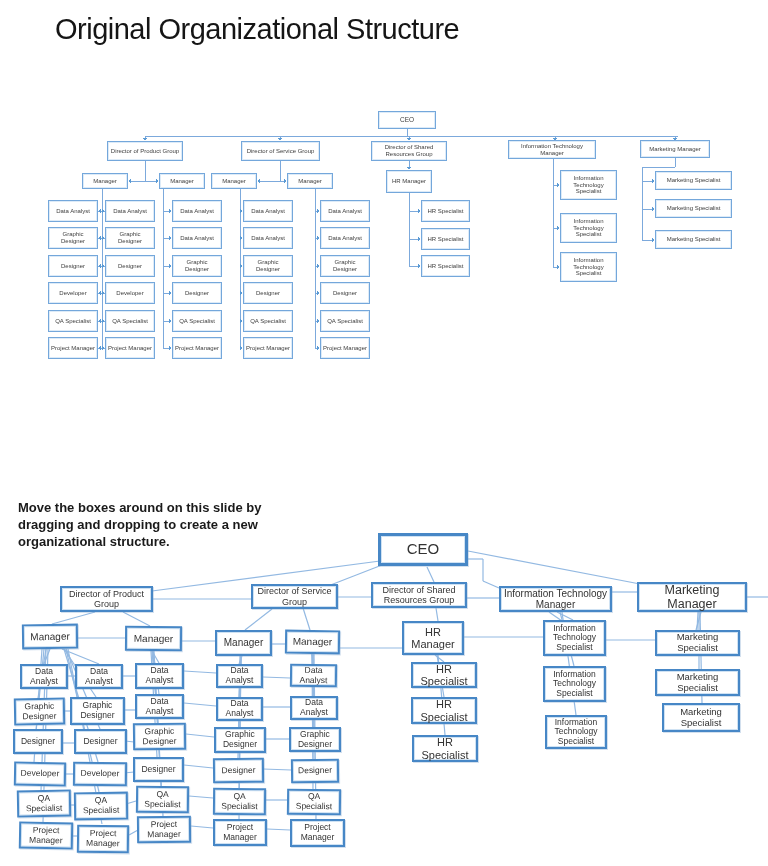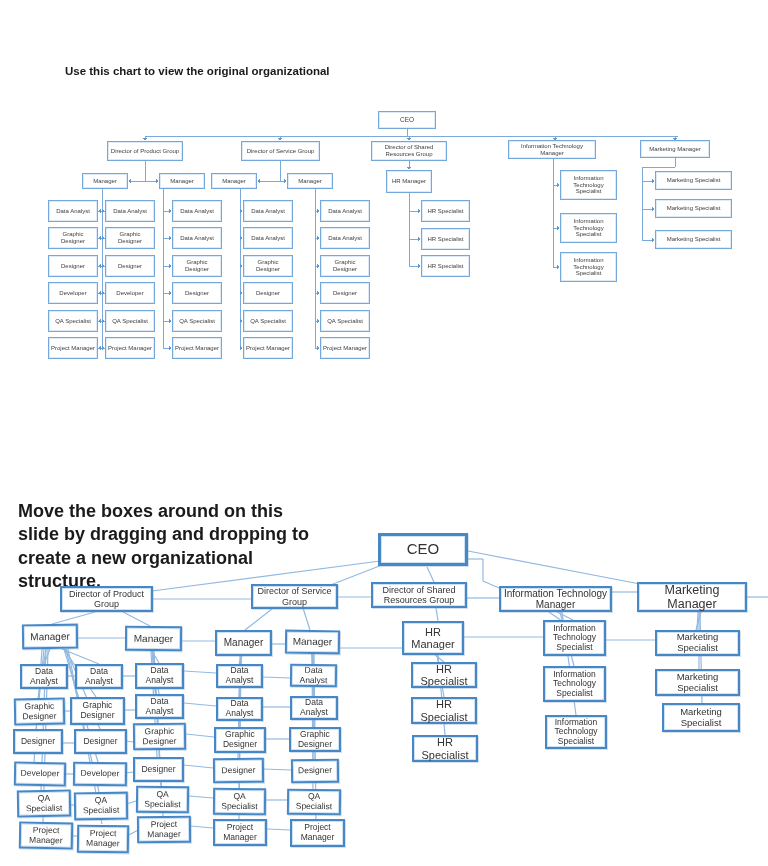--- a/index.html
+++ b/index.html
@@ -3,32 +3,32 @@
 <meta charset="utf-8">
 <style>
   html,body{margin:0;padding:0;background:#fff;}
   .page{position:relative;width:768px;height:866px;background:#fff;overflow:hidden;
         font-family:"Liberation Sans",sans-serif;}
   .slide-title{position:absolute;color:#151515;font-weight:400;letter-spacing:-0.5px;white-space:nowrap;}
   #title1{left:55px;top:13px;font-size:29px;}
   #title2{left:27px;top:450px;font-size:30px;}
   .slide-sub{position:absolute;color:#1a1a1a;font-weight:700;}
   #subtitle1{left:65px;top:65px;font-size:11.5px;}
-  #body2{left:18px;top:500px;font-size:18px;width:302px;line-height:1.3;}
+  #body2{left:18px;top:500px;font-size:13px;width:302px;line-height:1.3;}
   svg.wires{position:absolute;left:0;top:0;pointer-events:none;}
   .node{position:absolute;display:flex;align-items:center;justify-content:center;
         text-align:center;background:#ffffff;box-sizing:border-box;line-height:1.13;padding:1px;}
   .node.s1{border:1px solid #74a7db;box-shadow:inset 0 0 0 1px #ddebf8;color:#404040;}
   .node.s2{border:2px solid #4787c6;box-shadow:inset 0 0 0 1px #cfe2f3,1px 1px 0 rgba(130,165,205,.35);color:#333333;}
 </style>
 </head>
 <body>
 
 <div class="page">
-  <div id="subtitle1" class="slide-sub">Use this chart to view the original organizational</div>
+  <div id="title1" class="slide-title">Original Organizational Structure</div>
   <div id="body2" class="slide-sub">Move the boxes around on this slide by dragging and dropping to create a new organizational structure.</div>
 
   <svg class="wires" width="768" height="866">
     <g id="wires-s1" shape-rendering="crispEdges">
         <line x1="407" y1="129" x2="407" y2="136" stroke="#7ca9dc" stroke-width="1"></line>
         <line x1="145" y1="136" x2="678" y2="136" stroke="#7ca9dc" stroke-width="1"></line>
         <line x1="145" y1="136" x2="145" y2="140" stroke="#7ca9dc" stroke-width="1"></line>
         <line x1="280" y1="136" x2="280" y2="140" stroke="#7ca9dc" stroke-width="1"></line>
         <line x1="409" y1="136" x2="409" y2="140" stroke="#7ca9dc" stroke-width="1"></line>
         <line x1="555" y1="136" x2="555" y2="140" stroke="#7ca9dc" stroke-width="1"></line>

